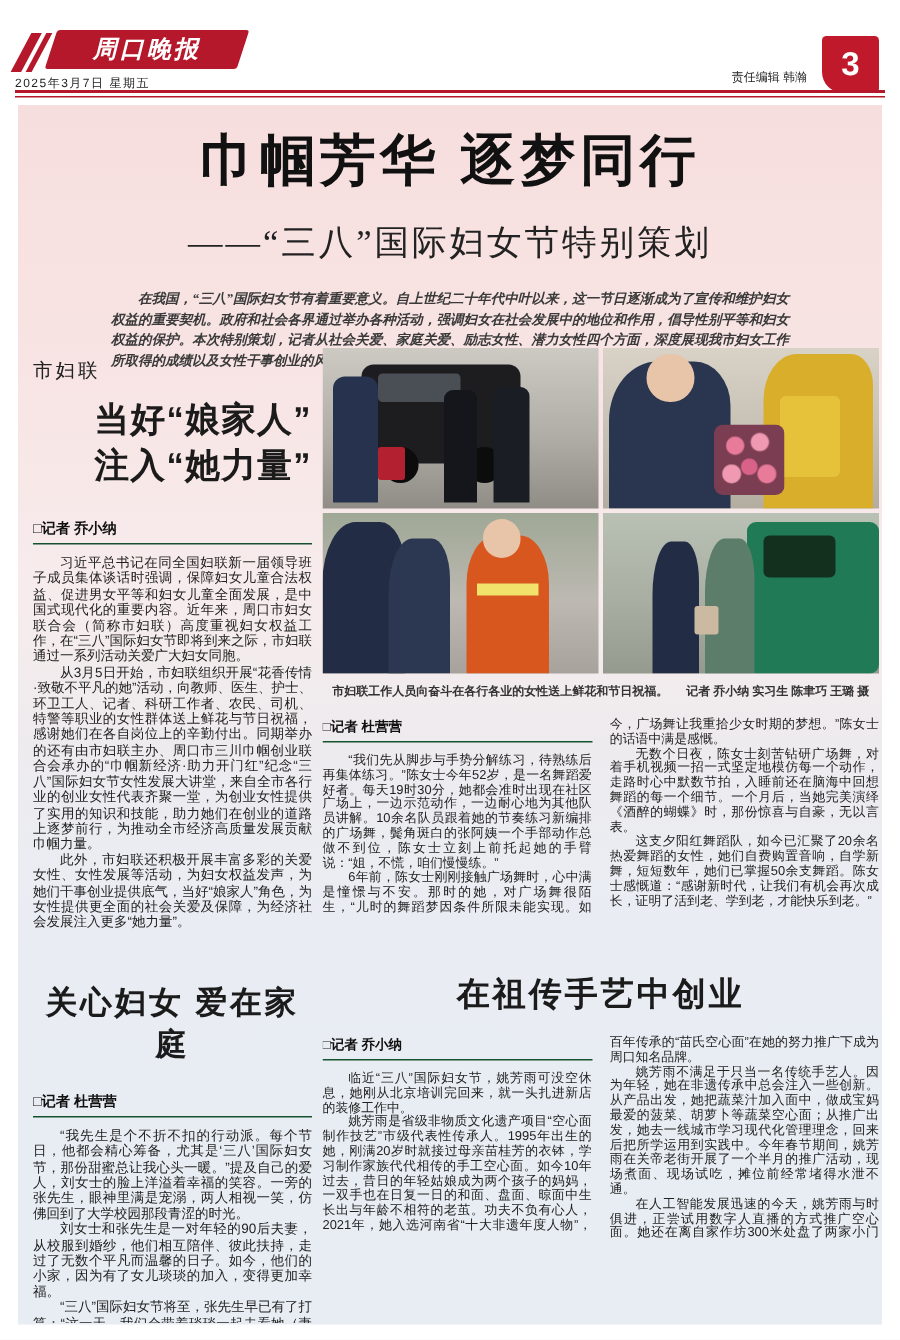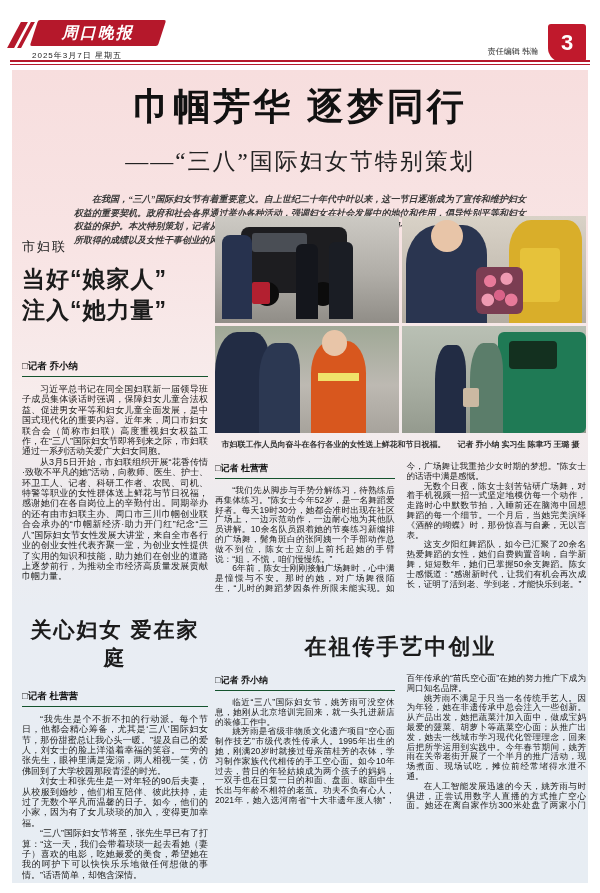--- a/index.html
+++ b/index.html
@@ -9,21 +9,21 @@
 
   
   .header { position:absolute; top:0; left:0; right:0; height:64px; }
   .slash { position:absolute; top:22px; width:7px; height:26px; background:#b5182b; transform:skewX(-28deg); }
   .slash.s1 { left:14px; }
   .slash.s2 { left:24px; width:4px; }
   .masthead { position:absolute; left:34px; top:20px; width:128px; height:26px; background:#b5182b;
               transform:skewX(-18deg); border-radius:2px; display:flex; align-items:center; justify-content:center; }
   .masthead span { transform:skewX(18deg); color:#fff; font-weight:bold; font-style:italic;
                    font-size:16px; letter-spacing:2px; font-family:"Liberation Serif", serif; }
-  .date-line { position:absolute; left:32px; top:50px; font-size:8px; color:#222; letter-spacing:1px; }
+  .date-line { position:absolute; left:10px; top:50px; font-size:8px; color:#222; letter-spacing:1px; }
   .section-title { position:absolute; left:0; right:0; top:38px; display:flex; 
                    justify-content:center; gap:16px;margin-top:46px; }
   .section-title .bar { width:2px; height:26px; background:#111; }
   .section-title .txt { font-size:24px; font-weight:bold; letter-spacing:6px; }
   .editor-note { position:absolute; right:62px; top:46px; font-size:8px; font-weight:normal; color:#222; }
   .page-num { position:absolute; right:14px; top:24px; width:38px; height:38px; background:#c0192c;
               border-radius:3px 3px 3px 14px; color:#fff; font-size:22px; font-weight:bold;
               display:flex; align-items:center; justify-content:center; }
   .double-rule { position:absolute; top:60px; left:10px; right:10px; height:5px;
                  border-top:2.5px solid #b5182b; border-bottom:1px solid #b5182b; }
@@ -43,28 +43,28 @@
                 font-family:"Liberation Serif", serif; }
 
   
   .para { font-size:9px; line-height:10.4px; text-align:justify; text-indent:2em; color:#222; }
   .byline { font-size:9.5px; font-weight:bold; color:#111; border-bottom:1px solid #14532d;
             padding-bottom:3px; margin-bottom:7px; }
 
   
   .col-left { position:absolute; top:238px; left:22px; width:186px; height:644px; overflow:hidden; }
   .kicker { font-size:13px; color:#222; letter-spacing:2px; margin-bottom:8px; }
-  .art1-title { text-align:left; font-size:23px; font-weight:900; line-height:31px;
-                letter-spacing:1px; margin-bottom:34px; }
+  .art1-title { text-align:right; font-size:23px; font-weight:900; line-height:31px;
+                letter-spacing:1px; margin-bottom:20px; }
   .col-left .body-gap { margin-bottom:10px; }
   .section-head { text-align:center; font-size:21px; font-weight:900; letter-spacing:2px;
                   margin:34px 0 18px; }
 
   
-  .right-zone { position:absolute; top:216px; left:215px; width:371px; height:650px; overflow:hidden; }
+  .right-zone { position:absolute; top:232px; left:215px; width:371px; height:650px; overflow:hidden; }
   .photo-grid { display:grid; grid-template-columns:1fr 1fr; grid-template-rows:107px 107px; gap:3px;
                 width:100%; }
   .photo { position:relative; overflow:hidden; }
   .photo div { position:absolute; }
   .caption { margin-top:6px; font-size:8px; color:#333; text-align:center; white-space:nowrap;
              overflow:hidden; font-family:"Liberation Serif", serif; font-weight:bold; }
 
   .wide-head { text-align:center; font-size:22px; font-weight:900; letter-spacing:2px; }
   .head-dance { margin-top:22px; }
   .head-craft { margin-top:12px; }
@@ -145,20 +145,21 @@
   <div class="col-left">
     <div class="kicker">市妇联</div>
     <div class="art1-title">
       <div>当好“娘家人”</div>
       <div>注入“她力量”</div>
     </div>
     <div class="byline">□记者 乔小纳</div>
     <div class="body-gap">
         <p class="para">习近平总书记在同全国妇联新一届领导班子成员集体谈话时强调，保障妇女儿童合法权益、促进男女平等和妇女儿童全面发展，是中国式现代化的重要内容。近年来，周口市妇女联合会（简称市妇联）高度重视妇女权益工作，在“三八”国际妇女节即将到来之际，市妇联通过一系列活动关爱广大妇女同胞。</p>
         <p class="para">从3月5日开始，市妇联组织开展“花香传情·致敬不平凡的她”活动，向教师、医生、护士、环卫工人、记者、科研工作者、农民、司机、特警等职业的女性群体送上鲜花与节日祝福，感谢她们在各自岗位上的辛勤付出。同期举办的还有由市妇联主办、周口市三川巾帼创业联合会承办的“巾帼新经济·助力开门红”纪念“三八”国际妇女节女性发展大讲堂，来自全市各行业的创业女性代表齐聚一堂，为创业女性提供了实用的知识和技能，助力她们在创业的道路上逐梦前行，为推动全市经济高质量发展贡献巾帼力量。</p>
+        <p class="para">此外，市妇联还积极开展丰富多彩的关爱女性、女性发展等活动，为妇女权益发声，为她们干事创业提供底气，当好“娘家人”角色，为女性提供更全面的社会关爱及保障，为经济社会发展注入更多“她力量”。</p>
       </div>
 
     <div class="section-head">关心妇女 爱在家庭</div>
     <div class="byline">□记者 杜营营</div>
     <div>
         <p class="para">“我先生是个不折不扣的行动派。每个节日，他都会精心筹备，尤其是‘三八’国际妇女节，那份甜蜜总让我心头一暖。”提及自己的爱人，刘女士的脸上洋溢着幸福的笑容。一旁的张先生，眼神里满是宠溺，两人相视一笑，仿佛回到了大学校园那段青涩的时光。</p>
         <p class="para">刘女士和张先生是一对年轻的90后夫妻，从校服到婚纱，他们相互陪伴、彼此扶持，走过了无数个平凡而温馨的日子。如今，他们的小家，因为有了女儿琰琰的加入，变得更加幸福。</p>
         <p class="para">“三八”国际妇女节将至，张先生早已有了打算：“这一天，我们会带着琰琰一起去看她（妻子）喜欢的电影，吃她最爱的美食，希望她在我的呵护下可以快快乐乐地做任何想做的事情。”话语简单，却饱含深情。</p>
       </div>
   </div>

